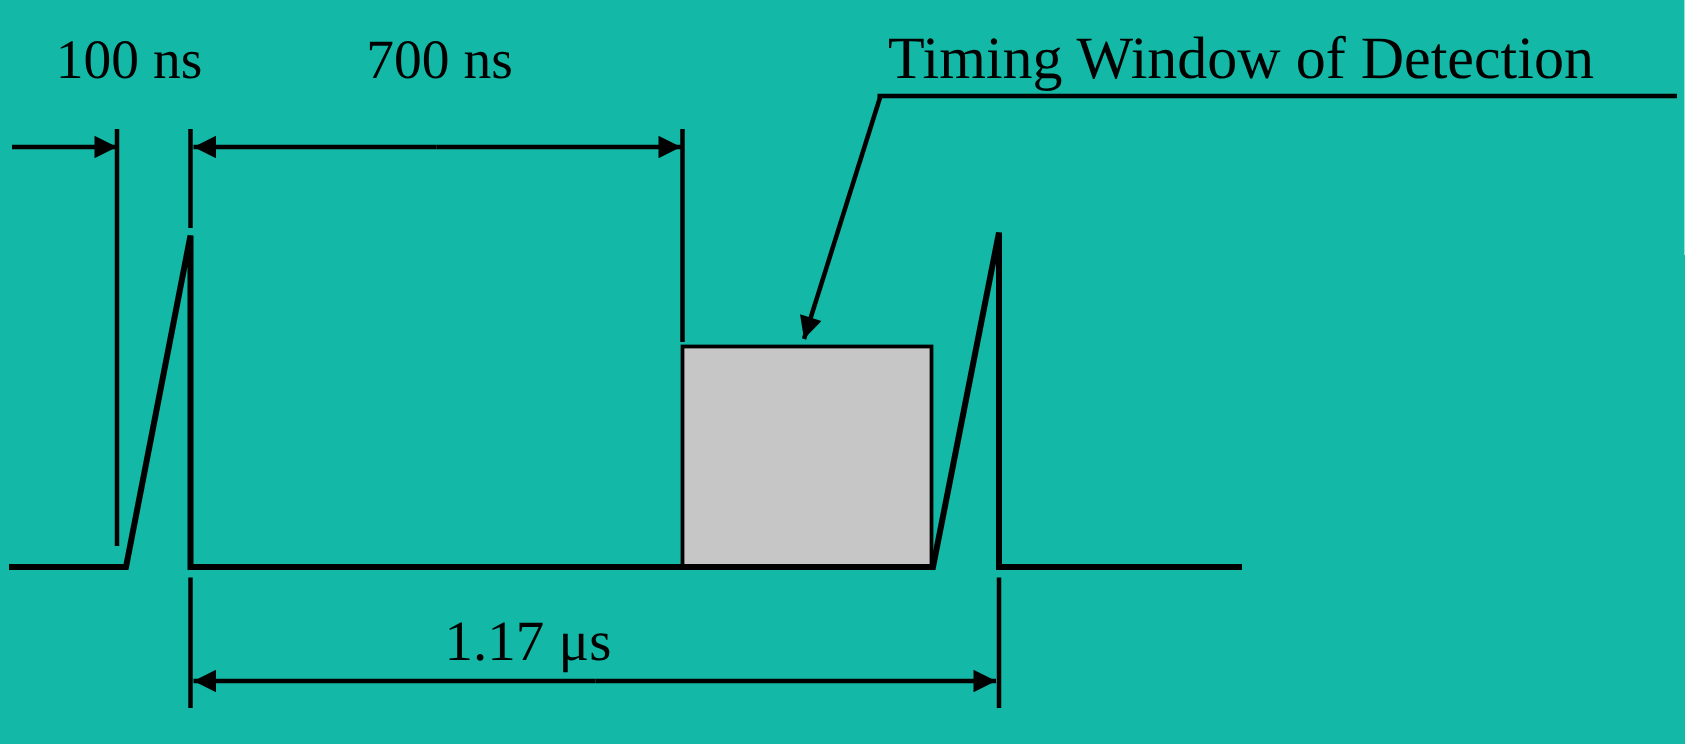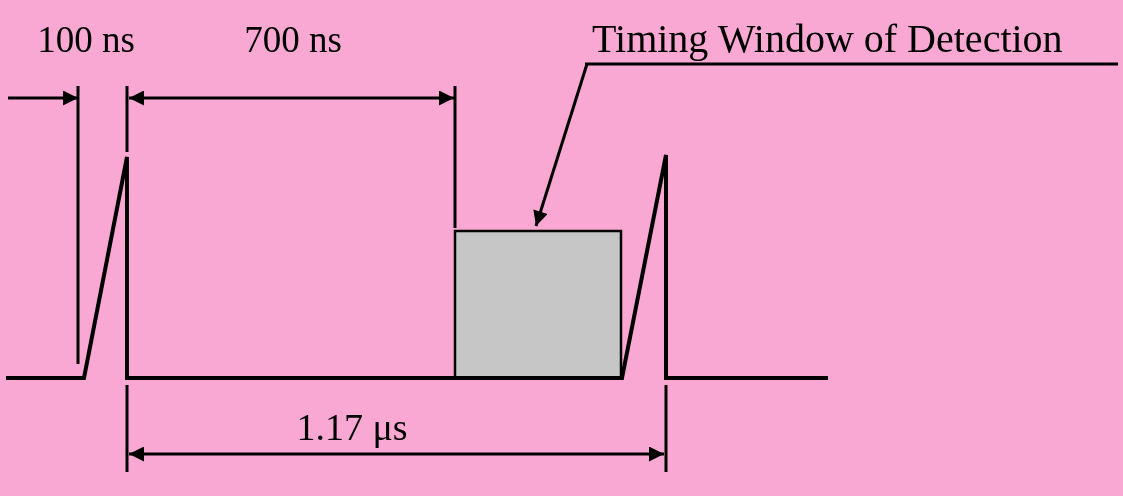--- a/index.html
+++ b/index.html
@@ -4,21 +4,21 @@
 <style>
   html, body {
     margin: 0;
     padding: 0;
     background: #ffffff;
   }
   .stage {
     position: relative;
     width: 1123px;
     height: 496px;
-    background: #f9a8d4;
+    background: #14b8a6;
     font-family: "Liberation Serif", serif;
     overflow: hidden;
   }
   svg {
     display: block;
   }
   text {
     font-family: "Liberation Serif", serif;
     fill: #000000;
   }

